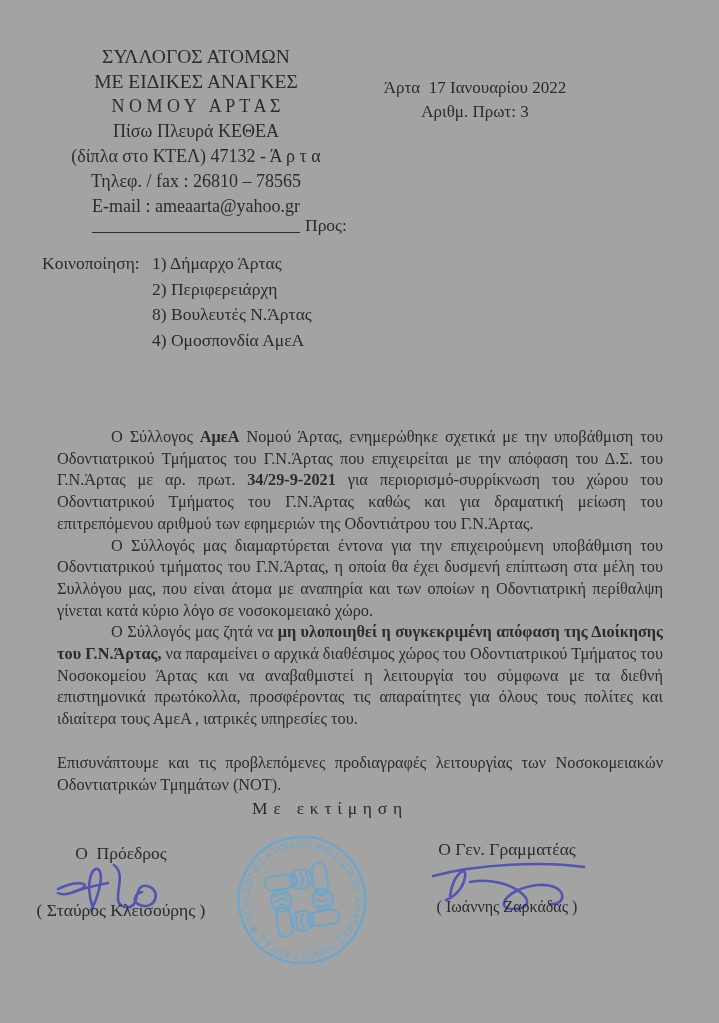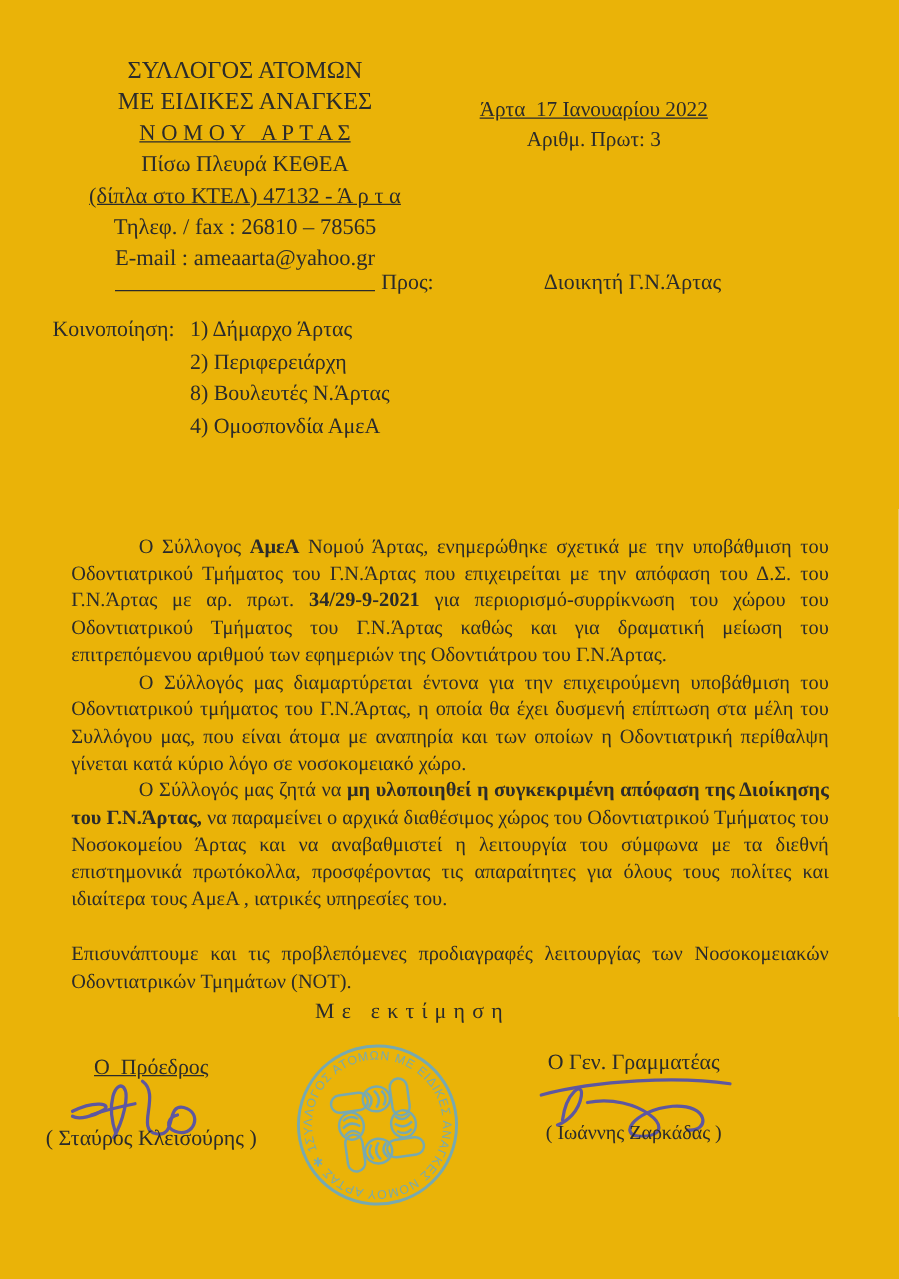--- a/index.html
+++ b/index.html
@@ -1,21 +1,21 @@
 <!DOCTYPE html>
 <html lang="el"><head>
 <meta charset="utf-8">
 <style>
   html,body{margin:0;padding:0;background:#e8e8e8;}
   .page{
     position:relative;width:719px;height:1023px;margin:0 auto;
-    background:#eab308;color:#2b2b2b;overflow:hidden;
+    background:#a3a3a3;color:#2b2b2b;overflow:hidden;
     font-family:"Liberation Serif","DejaVu Serif",serif;
   }
-  .pre{white-space:pre;text-decoration:underline;}
+  .pre{white-space:pre;}
 
   
   .letterhead{position:absolute;left:38px;top:44px;width:316px;text-align:center;
               font-size:18px;line-height:25px;}
   .letterhead .big{font-size:19.5px;}
   .letterhead .email-line span{border-bottom:1.2px solid #2b2b2b;padding-bottom:16px;}
 
   
   .dateblock{position:absolute;left:380px;top:76px;width:190px;text-align:center;
              font-size:17px;line-height:24px;}
@@ -74,21 +74,20 @@
       <span>E-mail : ameaarta@yahoo.gr</span>
     </div>
   </header>
 
   <div class="dateblock">
     <div class="pre">Άρτα  17 Ιανουαρίου 2022</div>
     <div>Αριθμ. Πρωτ: 3</div>
   </div>
 
   <span class="to-label">Προς:</span>
-  <span class="to-value">Διοικητή Γ.Ν.Άρτας</span>
 
   <div class="cc">
     <span class="cc-label">Κοινοποίηση:</span>
     <div class="cc-items">
       <div>1) Δήμαρχο Άρτας</div>
       <div>2) Περιφερειάρχη</div>
       <div>8) Βουλευτές Ν.Άρτας</div>
       <div>4) Ομοσπονδία ΑμεΑ</div>
     </div>
   </div>

